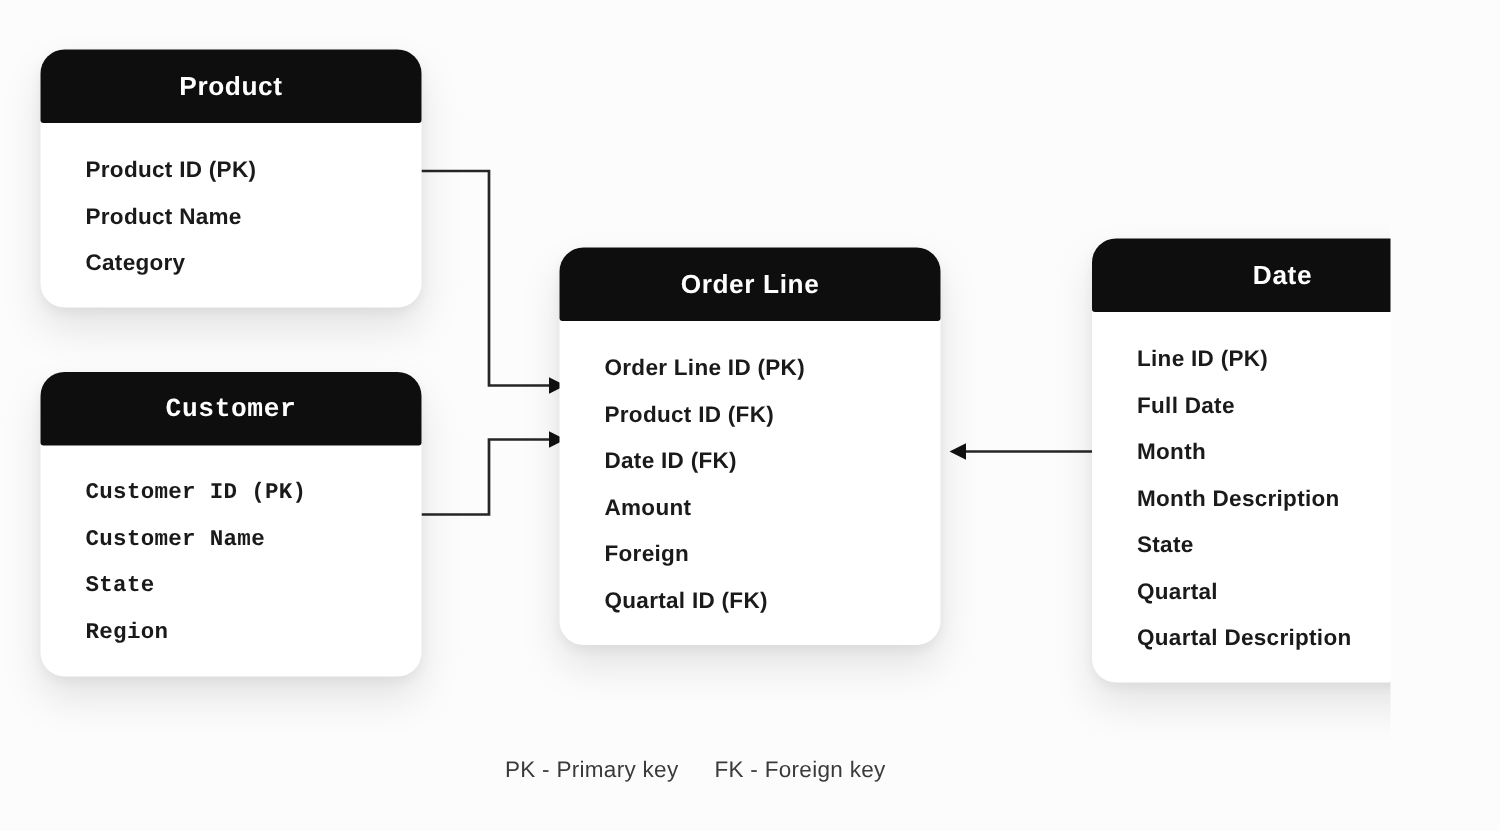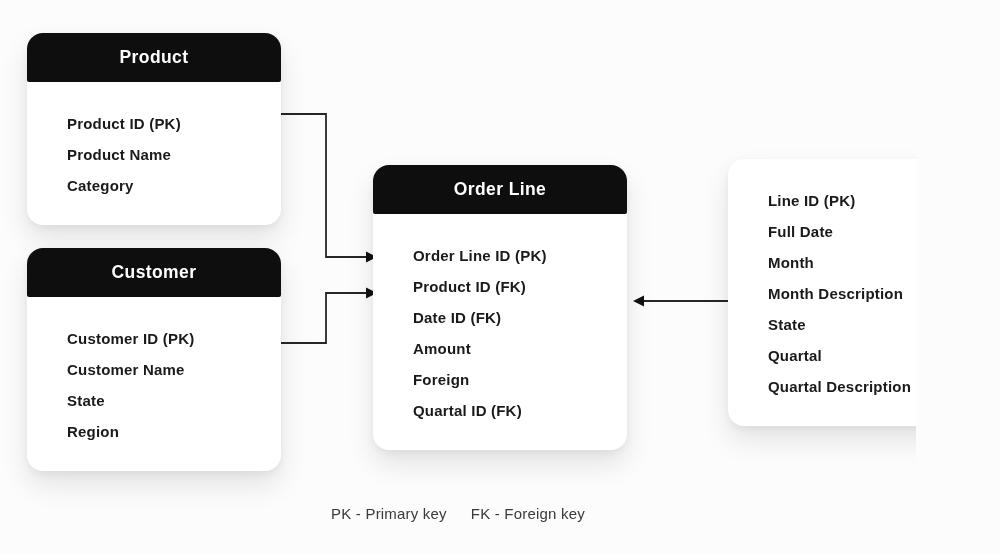--- a/index.html
+++ b/index.html
@@ -7,20 +7,21 @@
     padding: 0;
     background: #fcfcfc;
     font-family: "Liberation Sans", "DejaVu Sans", sans-serif;
   }
   .canvas {
     position: relative;
     width: 916px;
     height: 554px;
     background: #fcfcfc;
     overflow: hidden;
+    padding-left: 11px;
   }
   .connectors {
     position: absolute;
     left: 0;
     top: 0;
     width: 1000px;
     height: 554px;
     pointer-events: none;
   }
   .table-card {
@@ -37,34 +38,34 @@
     color: #ffffff;
     font-size: 17.5px;
     font-weight: 700;
     letter-spacing: 0.4px;
     display: flex;
     align-items: center;
     justify-content: center;
   }
   .table-card ul.field-list {
     list-style: none;
-    margin: 14px;
+    margin: 4px;
     padding: 12px 14px 10px 26px;
   }
   .table-card ul.field-list li {
     height: 31px;
     line-height: 31px;
     font-size: 15px;
     font-weight: 700;
     color: #1a1a1a;
     letter-spacing: 0.2px;
     white-space: nowrap;
   }
   #table-product  { left: 27px;  top: 33px;  }
-  #table-customer { left: 27px;  top: 248px; }
+  #table-customer { left: 27px;  top: 248px; font-family: Liberation Mono, monospace; }
   #table-orderline{ left: 373px; top: 165px; }
   #table-date     { left: 728px; top: 159px; }
   .legend {
     position: absolute;
     left: 0;
     right: 0;
     top: 505px;
     display: flex;
     justify-content: center;
     gap: 24px;
@@ -122,20 +123,21 @@
       <li>Order Line ID (PK)</li>
       <li>Product ID (FK)</li>
       <li>Date ID (FK)</li>
       <li>Amount</li>
       <li>Foreign</li>
       <li>Quartal ID (FK)</li>
     </ul>
   </section>
 
   <section class="table-card" id="table-date">
+    <header class="card-header">Date</header>
     <ul class="field-list">
       <li>Line ID (PK)</li>
       <li>Full Date</li>
       <li>Month</li>
       <li>Month Description</li>
       <li>State</li>
       <li>Quartal</li>
       <li>Quartal Description</li>
     </ul>
   </section>

